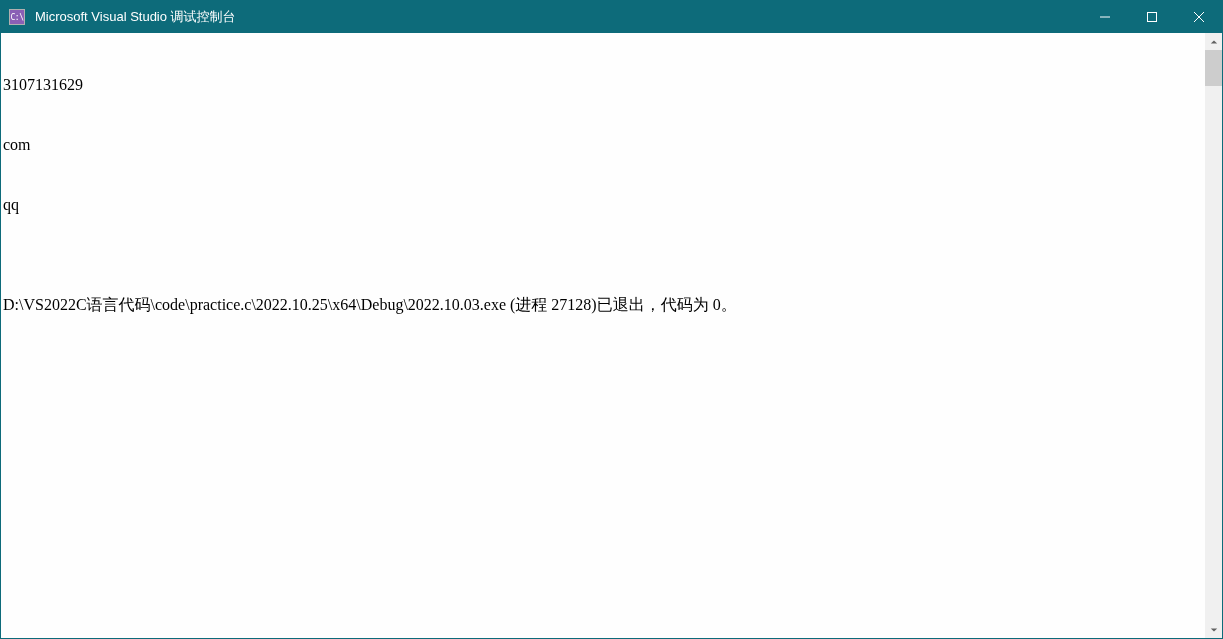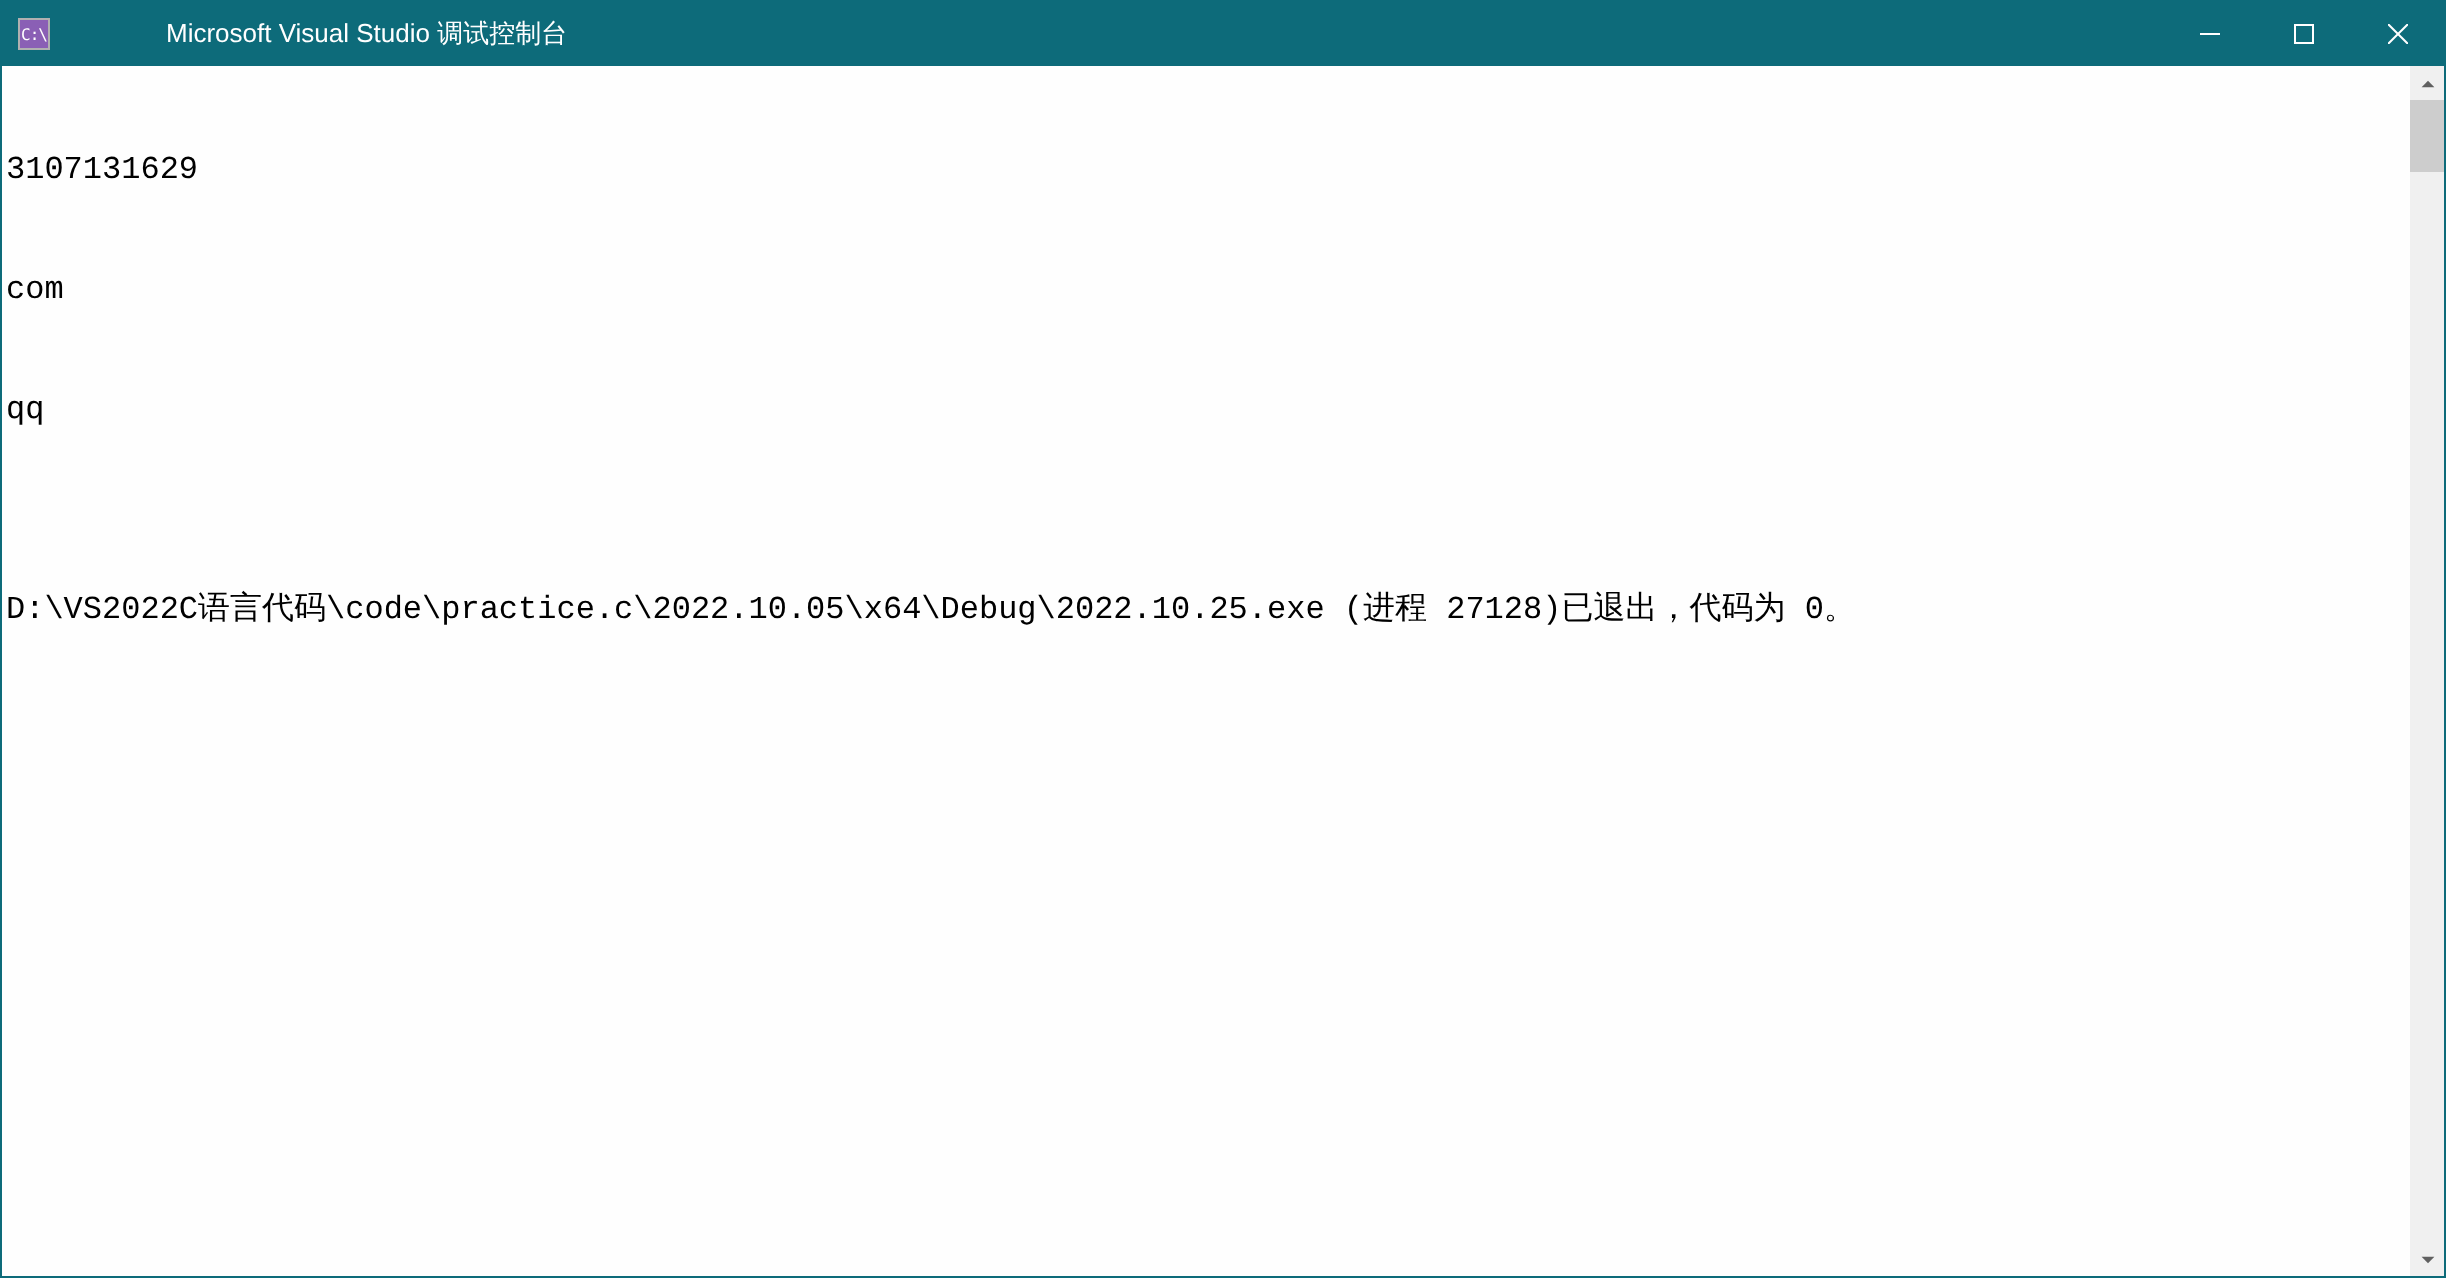--- a/index.html
+++ b/index.html
@@ -48,21 +48,20 @@
       font-size: 8px;
       color: #fff;
       font-family: Consolas, monospace;
       letter-spacing: -0.5px;
     }
     .title-text {
       flex: 1;
       padding-left: 2px;
       white-space: nowrap;
       overflow: hidden;
-      margin-left: 48px;
     }
     .window-controls {
       display: flex;
       height: 100%;
     }
     .win-btn {
       width: 47px;
       height: 100%;
       display: flex;
       align-items: center;
@@ -78,21 +77,21 @@
     }
     .client-area {
       flex: 1;
       display: flex;
       background: #fefefe;
       position: relative;
     }
     .console {
       flex: 1;
       padding: 2px 0 2px 2px;
-      font-family: Liberation Mono, monospace;
+      font-family: Liberation Serif, serif;
       font-size: 16px;
       line-height: 20px;
       color: #000;
       white-space: pre;
       overflow: hidden;
     }
     .console-line {
       display: block;
     }
     .cursor {
@@ -165,21 +164,21 @@
           </svg>
       </div>
     </div>
   </div>
   <div class="client-area">
     <div class="console">
       <span class="console-line">3107131629</span>
       <span class="console-line">com</span>
       <span class="console-line">qq</span>
       <span class="console-line"></span>
-      <span class="console-line">D:\VS2022C语言代码\code\practice.c\2022.10.05\x64\Debug\2022.10.25.exe (进程 27128)已退出，代码为 0。</span>
+      <span class="console-line">D:\VS2022C语言代码\code\practice.c\2022.10.25\x64\Debug\2022.10.03.exe (进程 27128)已退出，代码为 0。</span>
     </div>
     <div class="scrollbar">
       <div class="scroll-btn">
         <svg viewBox="0 0 10 10">
             <path d="M1 7 L5 3 L9 7 Z"></path>
           </svg>
       </div>
       <div class="scroll-track">
         <div class="scroll-thumb"></div>
       </div>

